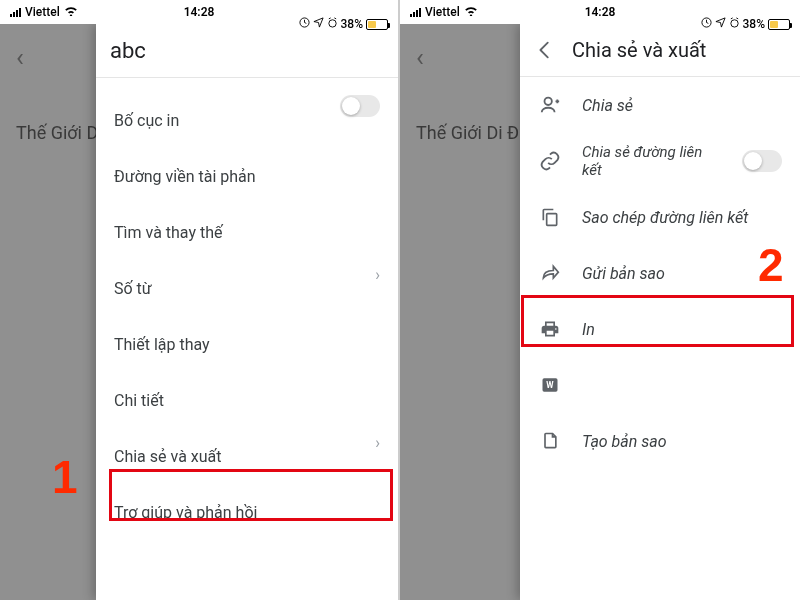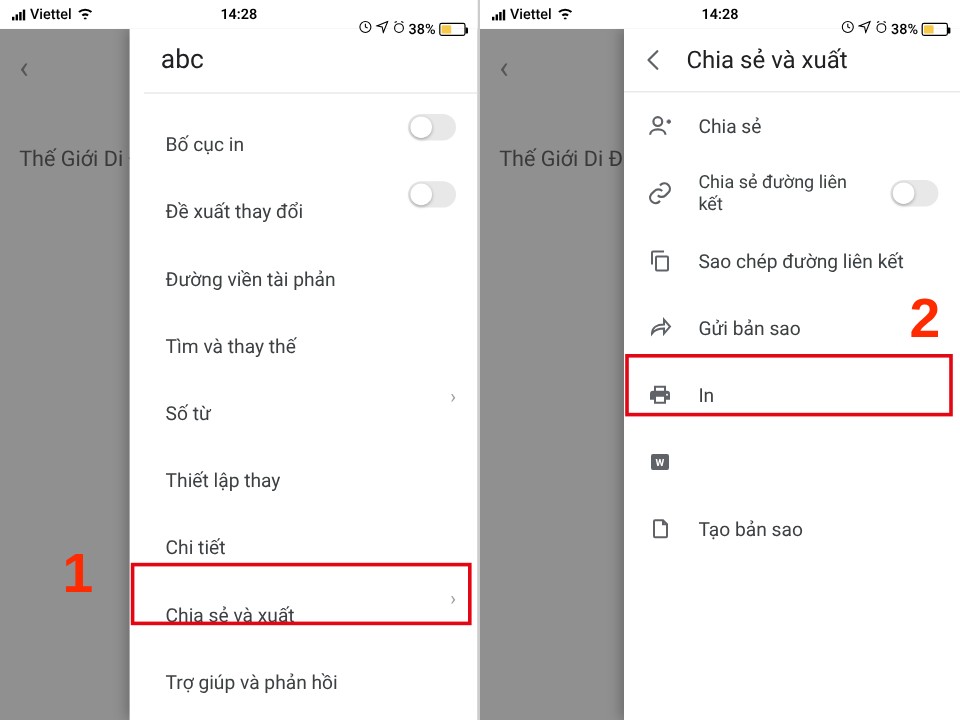--- a/index.html
+++ b/index.html
@@ -73,21 +73,21 @@
   
   .panel {
     position: absolute;
     top: 24px;
     bottom: 0;
     background: #fff;
     box-shadow: -3px 0 10px rgba(0,0,0,0.25);
     display: flex;
     flex-direction: column;
   }
-  .panel-left { left: 108px; right: 0; padding-left: 12px; }
+  .panel-left { left: 96px; right: 0; }
   .panel-right { left: 120px; right: 0; }
 
   .panel-header {
     display: flex;
     align-items: center;
     padding: 14px 18px 14px 14px;
     gap: 16px;
   }
   .panel-header .title {
     font-size: 22px;
@@ -106,21 +106,21 @@
     display: flex;
     align-items: center;
     padding: 0 18px;
     height: 56px;
     font-size: 16px;
     color: #3c4043;
     position: relative;
     gap: 20px;
   }
   .menu-item-left .label { flex: 1; margin-top: 29px; }
-  .menu-item-right .label { flex: 1; }
+  .menu-item-right .label { flex: 1; font-style: italic; }
   .icon-slot {
     width: 24px; height: 24px;
     display: flex; align-items: center; justify-content: center;
     flex-shrink: 0;
   }
   .chev { color: #9aa0a6; font-size: 16px; }
   .toggle {
     width: 40px; height: 22px;
     background: #e8e8e8;
     border-radius: 11px;
@@ -206,26 +206,20 @@
       <div class="divider"></div>
       <div class="menu">
 
         <div class="menu-item menu-item-left">
           <span class="label">Bố cục in</span>
           <span class="toggle">
               <span class="knob"></span>
             </span>
         </div>
 
-        <div class="menu-item menu-item-left">
-          <span class="label">Đề xuất thay đổi</span>
-          <span class="toggle">
-              <span class="knob"></span>
-            </span>
-        </div>
 
         <div class="menu-item menu-item-left">
           <span class="label">Đường viền tài phản</span>
         </div>
 
         <div class="menu-item menu-item-left">
           <span class="label">Tìm và thay thế</span>
         </div>
 
         <div class="menu-item menu-item-left">

